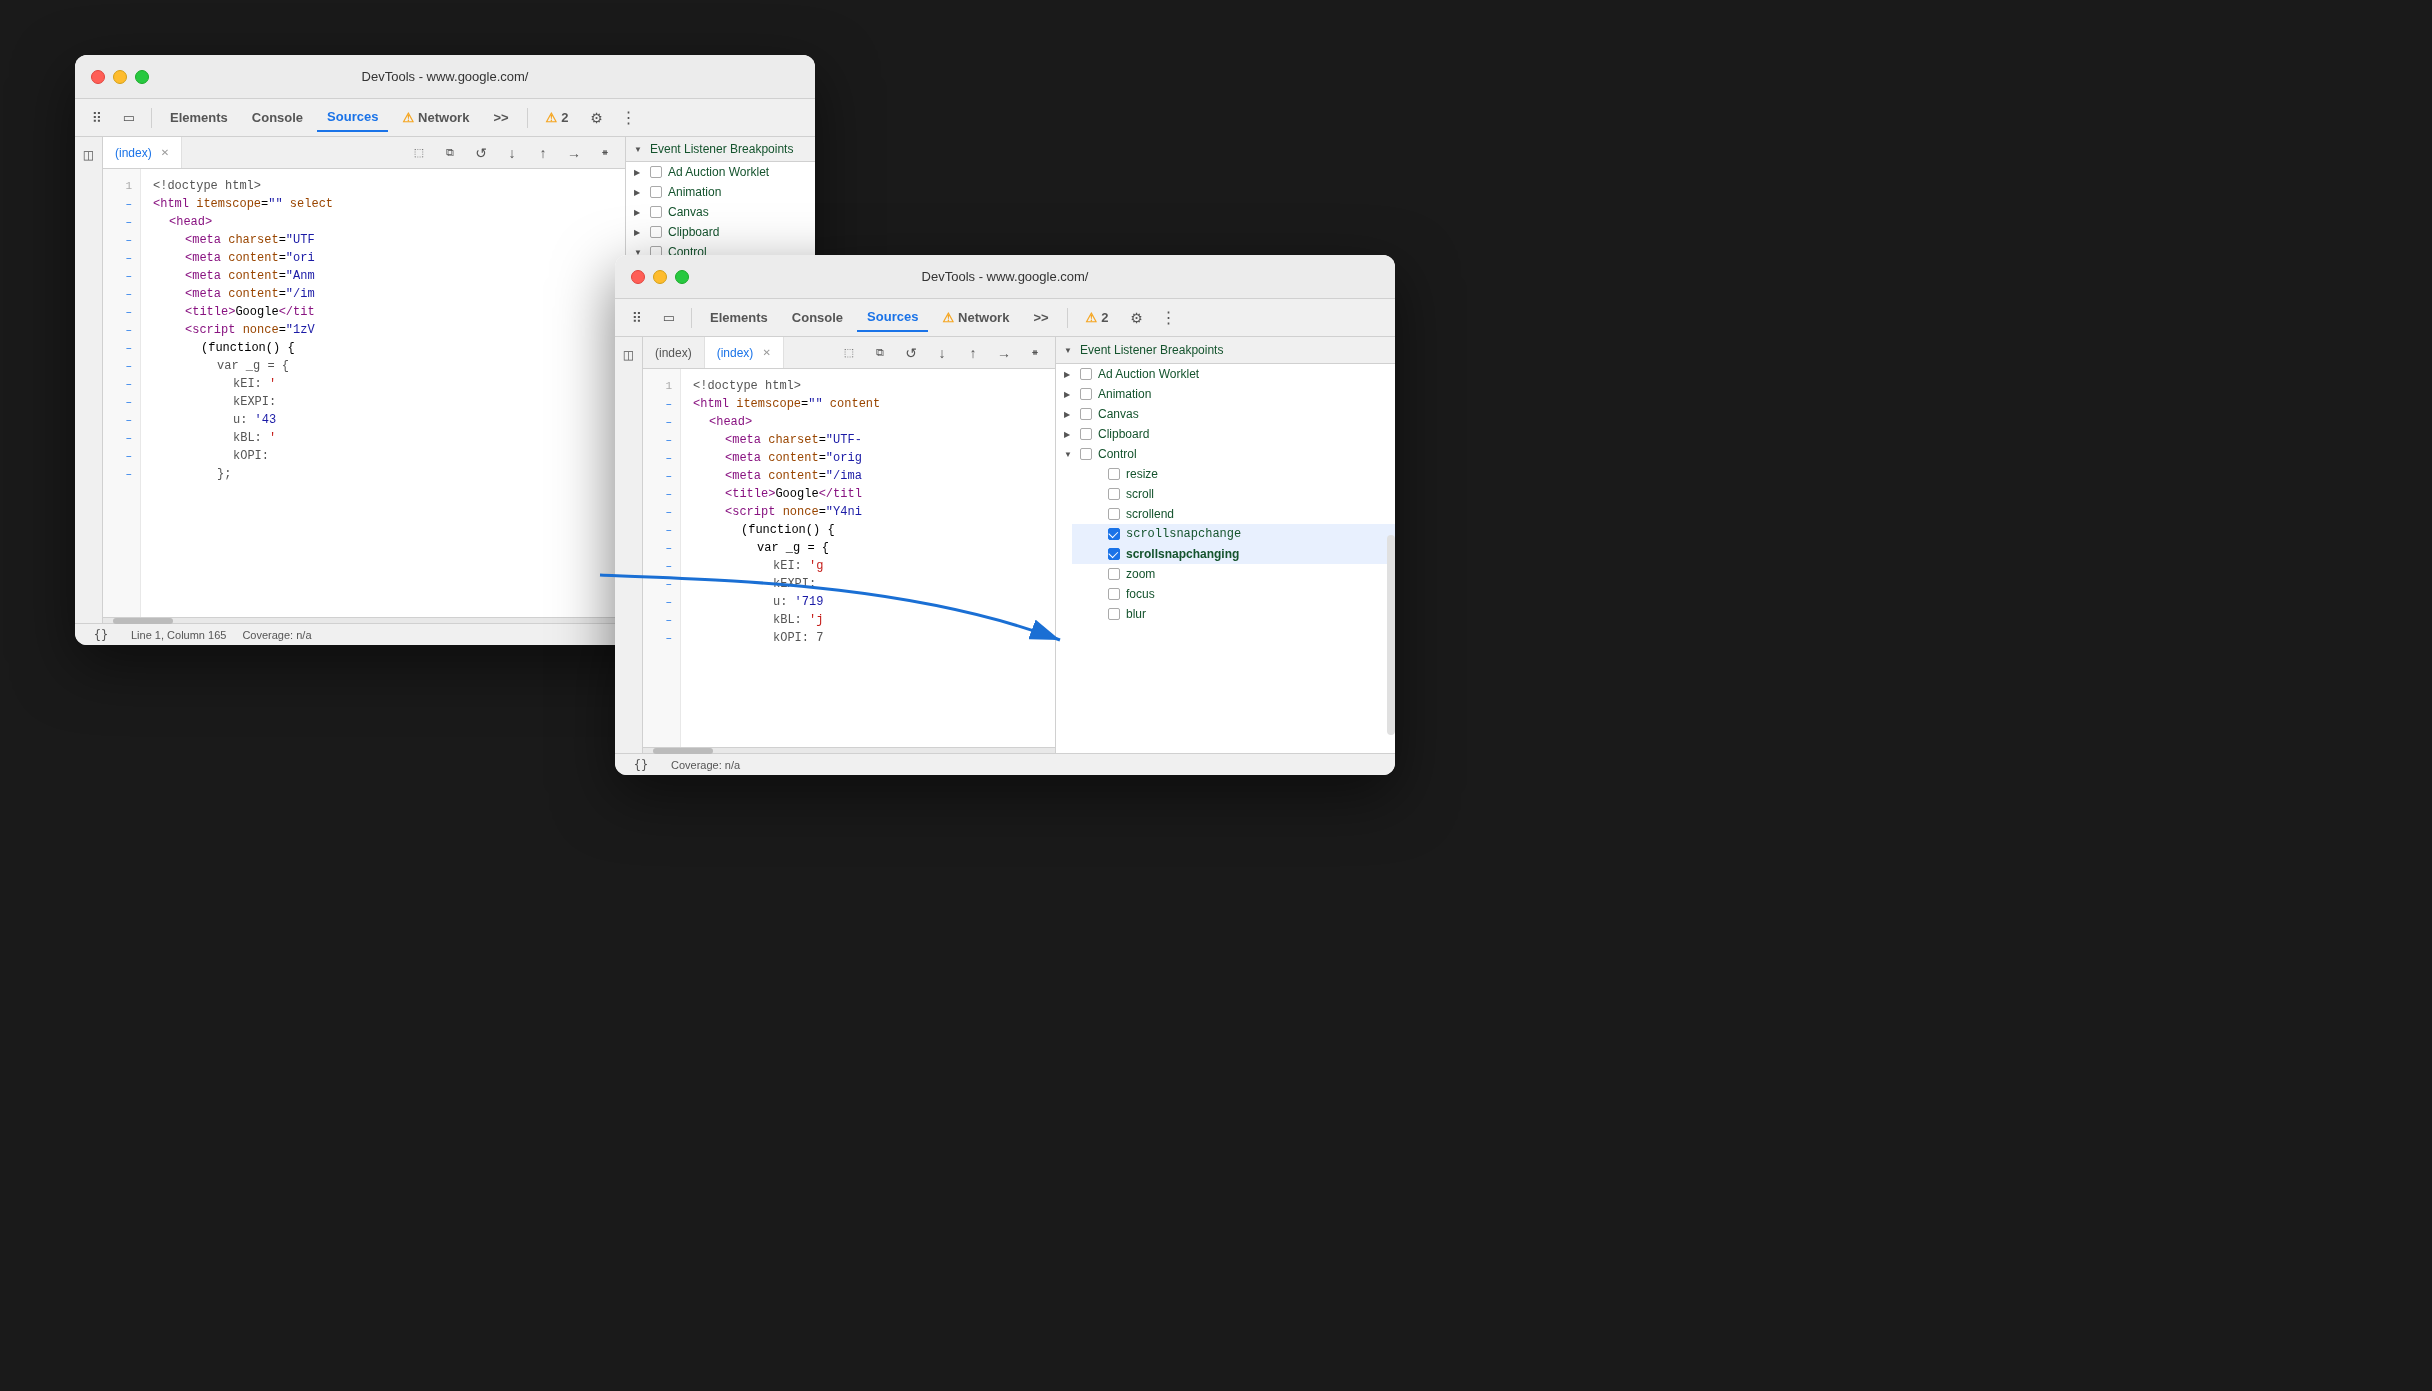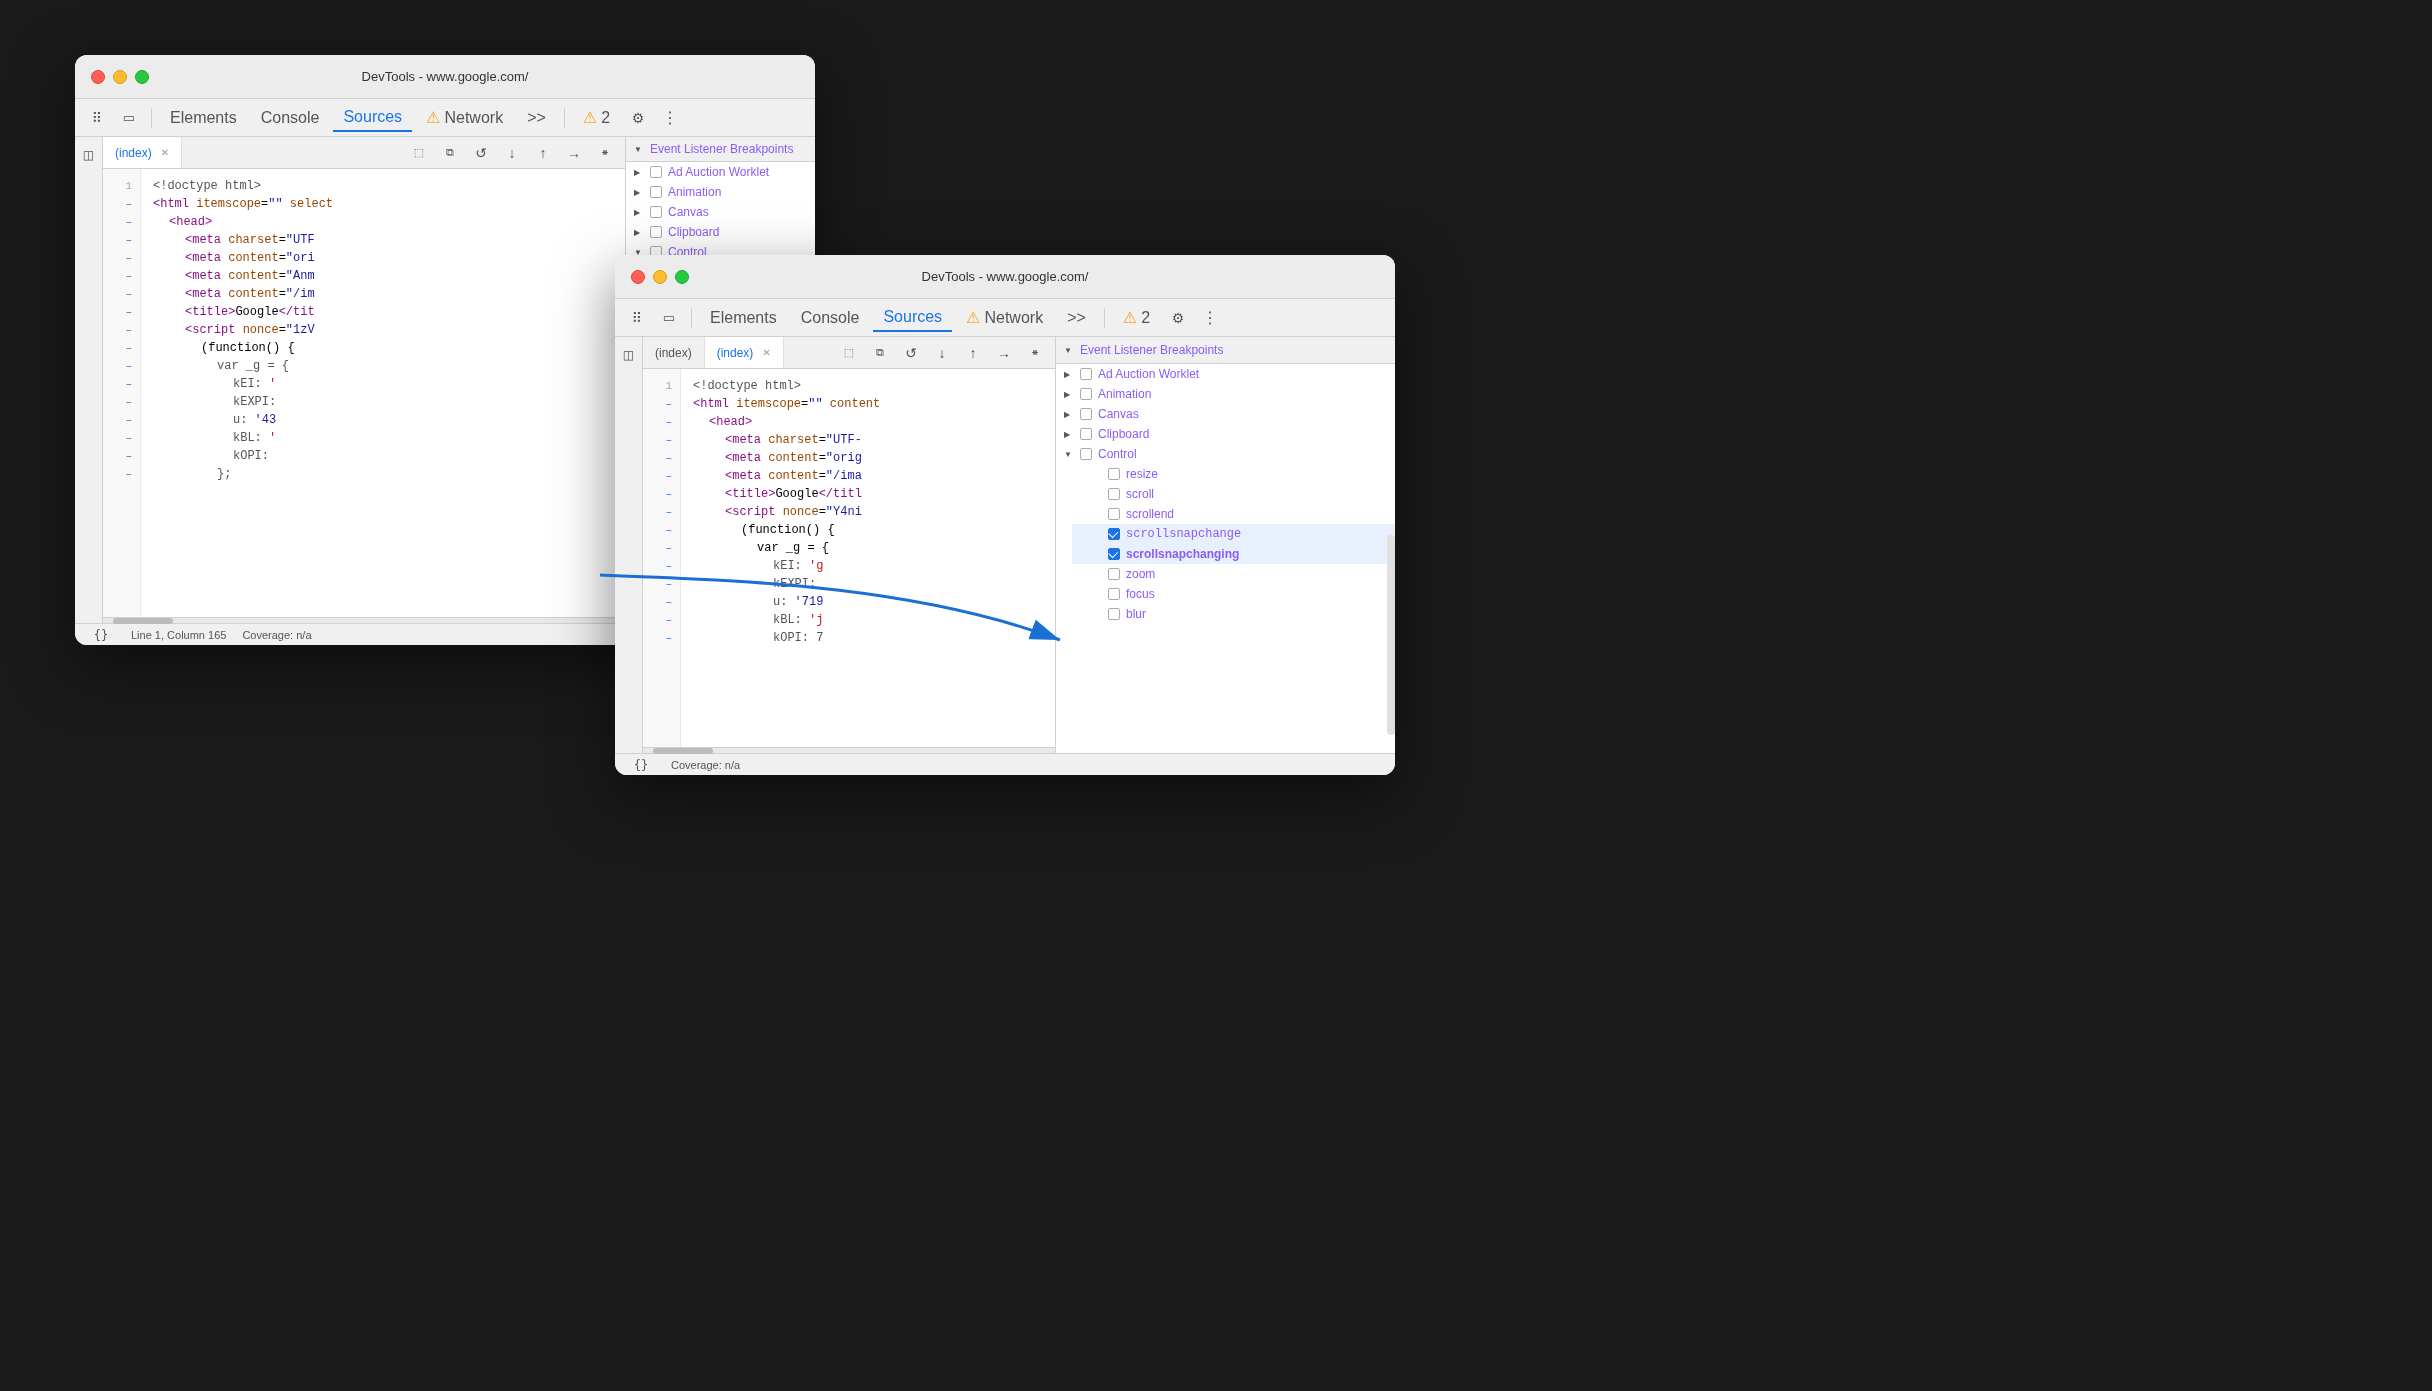--- a/index.html
+++ b/index.html
@@ -92,25 +92,26 @@
       cursor: pointer;
       color: #555;
       font-size: 14px;
     }
 
     .tab-btn {
       padding: 4px 10px;
       height: 28px;
       border-radius: 4px;
       cursor: pointer;
-      font-size: 16px;
+      font-size: 13px;
       display: flex;
       align-items: center;
       color: #555;
       white-space: nowrap;
+      font-weight: bold;
     }
 
     .tab-btn.active {
       color: #1a73e8;
       border-bottom: 2px solid #1a73e8;
       border-radius: 0;
     }
 
     .tab-btn.warning-icon {
       display: flex;
@@ -158,21 +159,21 @@
     .window-front { height: 520px; }
 
     .indent1 { margin-left: 16px; }
 
     .bp-row {
       display: flex;
       align-items: center;
       padding: 3px 8px;
       gap: 6px;
       font-size: 12px;
-      color: #8b5cf6;
+      color: #14532d;
     }
     .bp-row.indent1 { padding-left: 20px; }
 
     .expand-arrow {
       font-size: 8px;
       color: #555;
       display: inline-block;
       width: 10px;
     }
     .expand-arrow.open::before { content: '▼'; }

